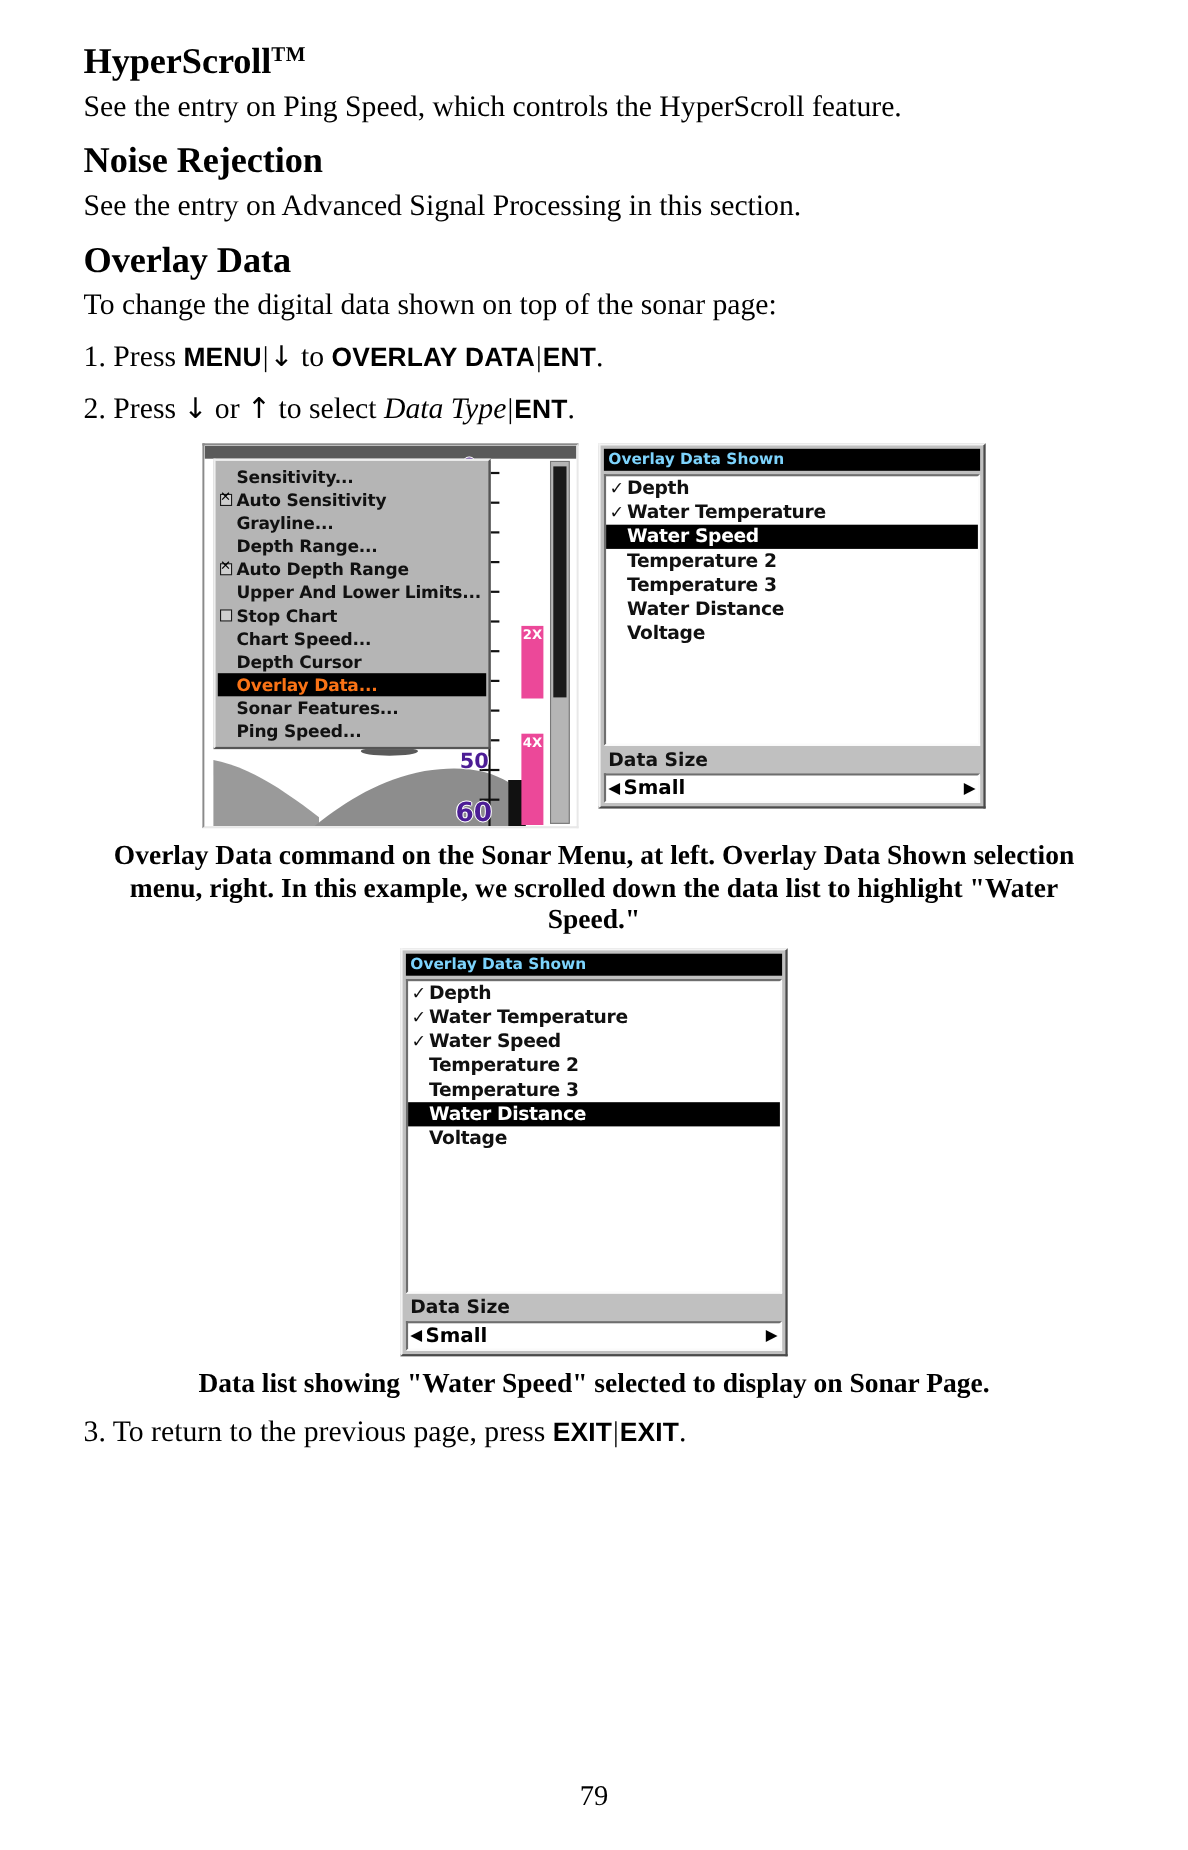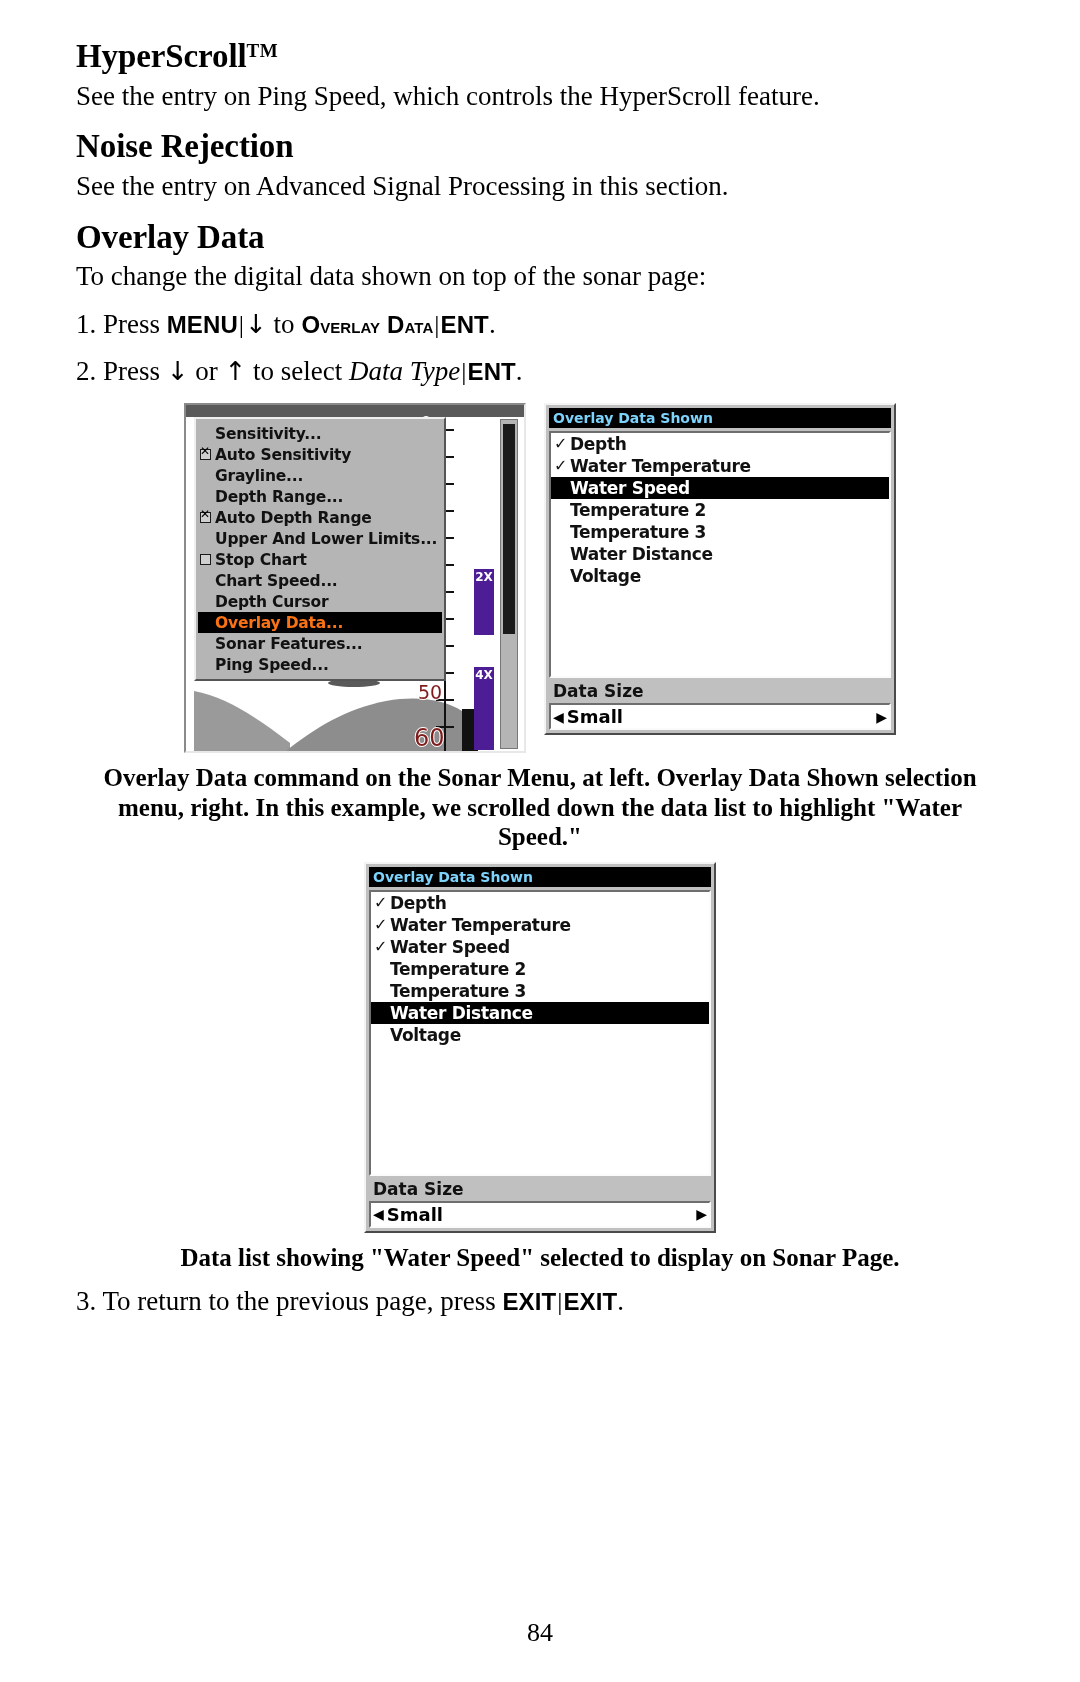--- a/index.html
+++ b/index.html
@@ -14,21 +14,21 @@
           padding:38px 76px 0 76px; }
 
   h1.sec { font-family:"Liberation Serif", serif; font-weight:bold;
            font-size:33px; line-height:1.12; margin:0 0 6px 0; letter-spacing:-0.1px; }
   h1.sec .tm { font-size:19px; vertical-align:0.55em; letter-spacing:0.5px; }
   p.body { font-size:27px; line-height:1.16; margin:0 0 16px 0; text-align:justify; }
   p.body.nojust { text-align:left; }
 
   .kcap { font-family:"Liberation Sans", sans-serif; font-weight:bold; font-size:24px;
           letter-spacing:0.1px; }
-  .kcap .sm { font-size:15px; }
+  .kcap .sm { font-size:24px; }
   .bar { font-family:"Liberation Serif", serif; font-weight:normal; font-size:26px; padding:0 1px; }
   .ital { font-style:italic; }
   .arr { font-family:"DejaVu Sans", sans-serif; font-size:26px; }
 
   
   .figrow { display:flex; justify-content:center; align-items:flex-start; gap:18px;
             margin:10px 0 0 0; }
 
   .dev {
     background:#c0c0c0;
@@ -59,25 +59,25 @@
   .mi .box { width:11px; height:11px; box-sizing:border-box; margin-right:4px;
              border:1.5px solid #1a1a1a; background:#cfcfcf; flex:0 0 auto;
              position:relative; }
   .mi .box.on::after{ content:"✕"; position:absolute; left:-1px; top:-5.5px;
              font-size:12px; line-height:12px; color:#000; font-family:"DejaVu Sans",sans-serif;}
   .mi .spacer { width:15px; flex:0 0 auto; }
 
   .depthscale { position:absolute; right:58px; top:14px; width:42px; height:332px; z-index:2; }
   .depthscale .tickcol { position:absolute; left:20px; top:0; width:2px; height:100%; background:#111; }
   .dtick { position:absolute; left:12px; width:18px; height:2px; background:#111; }
-  .dlab { position:absolute; font-family:"DejaVu Sans", sans-serif; font-weight:normal;
-          font-size:19px; color:#7f1d1d; text-shadow:1px 0 #fff,-1px 0 #fff,0 1px #fff,0 -1px #fff; }
+  .dlab { position:absolute; font-family:"DejaVu Sans", sans-serif; font-weight:bold;
+          font-size:19px; color:#4c1d95; text-shadow:1px 0 #fff,-1px 0 #fff,0 1px #fff,0 -1px #fff; }
 
   .zoombar { position:absolute; right:30px; top:14px; width:20px; height:330px; z-index:3; }
-  .zseg { position:absolute; left:0; width:20px; background:#4c1d95; color:#fff;
+  .zseg { position:absolute; left:0; width:20px; background:#ec4899; color:#fff;
           font-family:"DejaVu Sans", sans-serif; font-weight:bold; font-size:12px;
           text-align:center; line-height:1.0; padding-top:2px; box-sizing:border-box; }
   .scrollcol { position:absolute; right:6px; top:14px; width:18px; height:330px;
                background:#b5b5b5; border:1px solid #777; box-sizing:border-box; z-index:3; }
   .scrollthumb{ position:absolute; left:2px; top:4px; width:12px; height:210px; background:#1a1a1a; }
 
   .bottomfill { position:absolute; left:0; bottom:0; width:100%; height:120px; z-index:1; }
 
   
   .ods { width:352px; padding:3px; }
@@ -316,14 +316,14 @@
         <span class="val" style="flex:1; padding-left:3px;">Small</span>
         <span class="ar">▶</span>
       </div>
     </div>
   </div>
 
   <div class="caption">Data list showing "Water Speed" selected to display on Sonar Page.</div>
 
   <p class="body nojust" style="margin-top:14px"><span>3. To return to the previous page, press </span><span class="kcap">EXIT</span><span class="bar">|</span><span class="kcap">EXIT</span><span>.</span></p>
 
-  <div class="pageno">84</div>
+  <div class="pageno">79</div>
 </div>
 
 </body></html>

